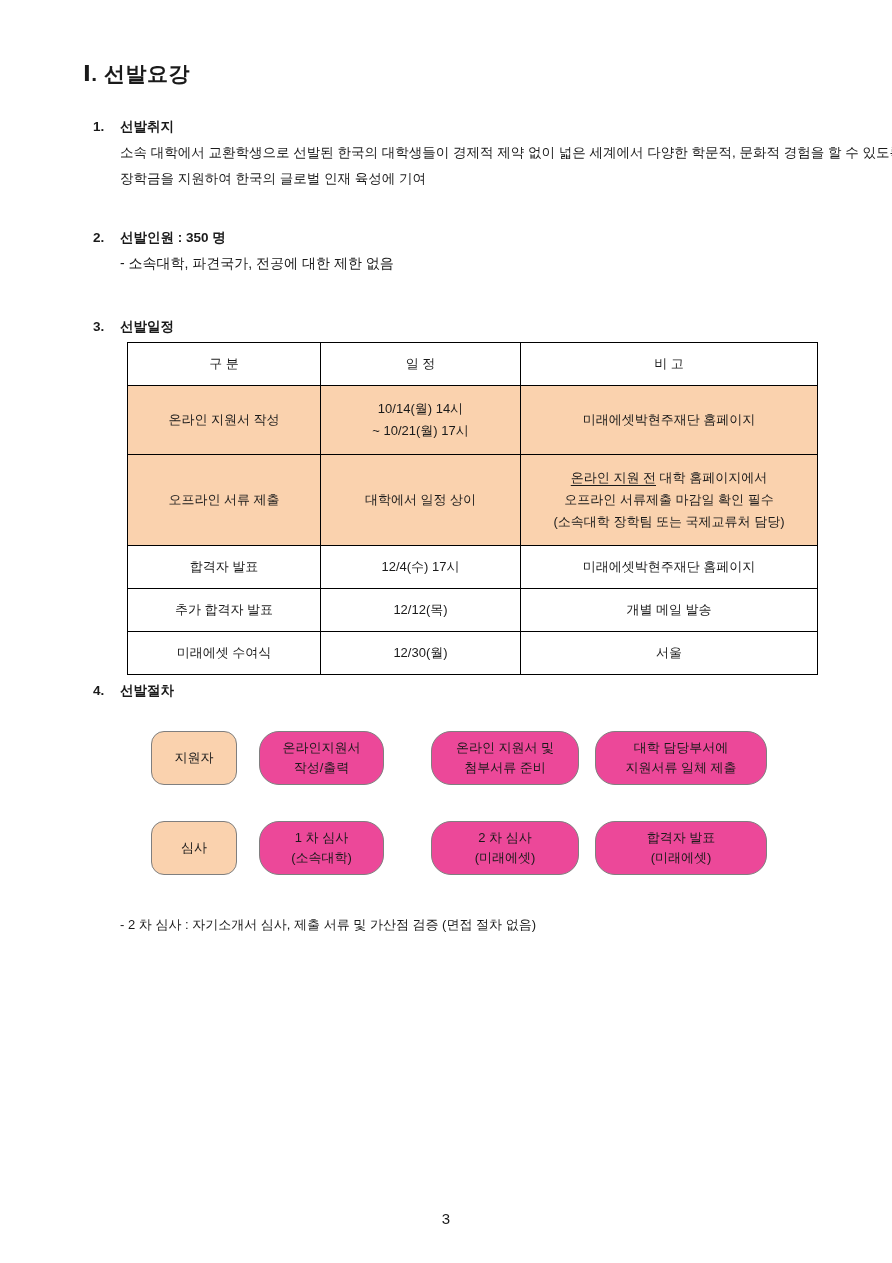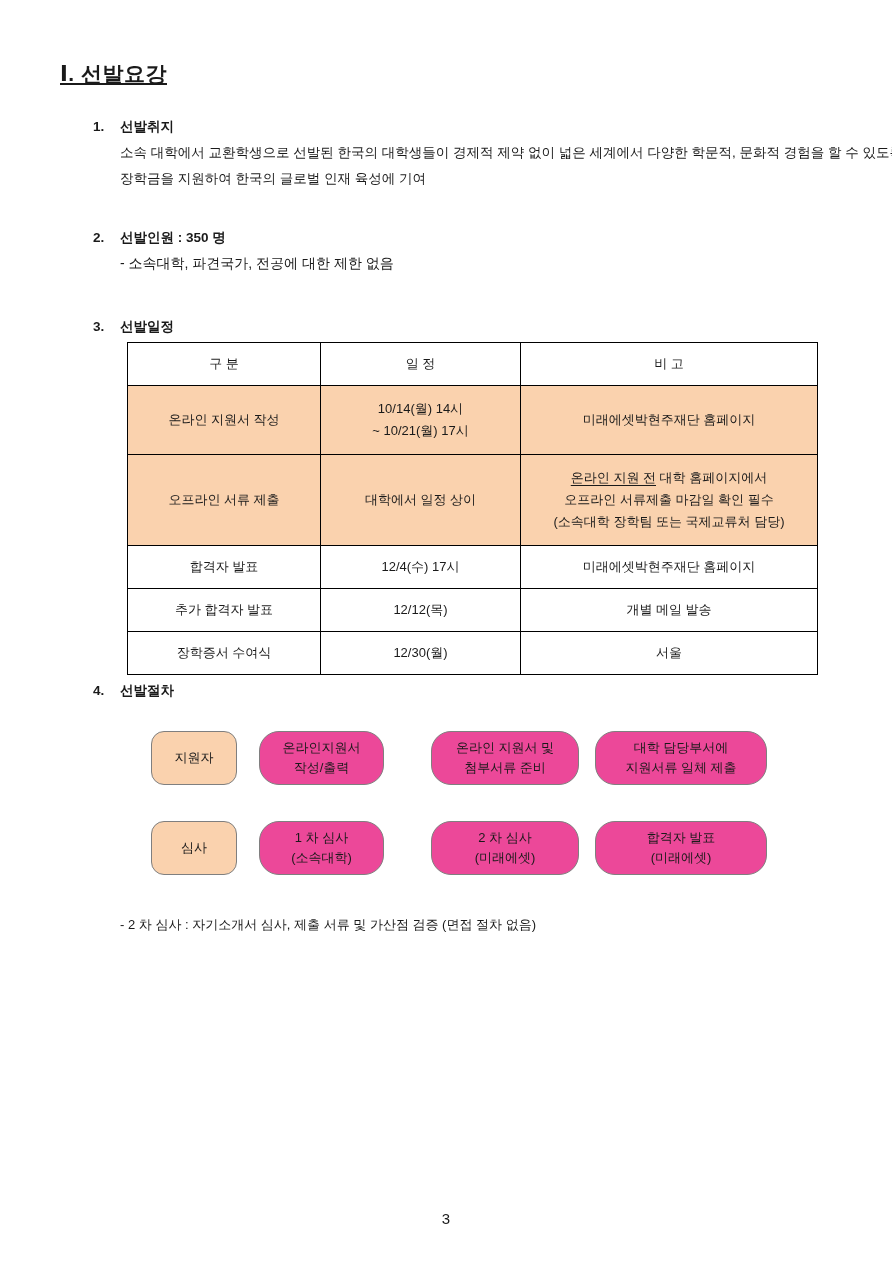--- a/index.html
+++ b/index.html
@@ -6,24 +6,23 @@
   html, body { margin: 0; padding: 0; }
   body {
     width: 892px; height: 1263px;
     background: #ffffff;
     font-family: "Liberation Sans", "DejaVu Sans", sans-serif;
     color: var(--ink);
     position: relative;
     overflow: hidden;
   }
   .title {
-    position: absolute; left: 60px; top: 60px;
+    position: absolute; left: 83px; top: 60px;
     font-size: 21px; font-weight: 700; margin: 0;
     letter-spacing: 0.5px;
-    text-decoration: underline;
   }
   .sec { position: absolute; left: 93px; right: 40px; display: flex; }
   .num { flex: none; width: 27px; font-size: 13.5px; font-weight: 700; line-height: 18px; }
   .content { flex: 1; position: relative; }
   .sec-title { font-size: 13.5px; font-weight: 700; line-height: 18px; }
   .para { margin-top: 4px; }
   .pline { font-size: 13.5px; line-height: 26px; white-space: nowrap; }
   .note { font-size: 14px; line-height: 24px; margin-top: 4px; white-space: nowrap; }
 
   
@@ -136,21 +135,21 @@
           <td>합격자 발표</td>
           <td>12/4(수) 17시</td>
           <td>미래에셋박현주재단 홈페이지</td>
         </tr>
         <tr class="r4">
           <td>추가 합격자 발표</td>
           <td>12/12(목)</td>
           <td>개별 메일 발송</td>
         </tr>
         <tr class="r5">
-          <td>장학증서 수여식</td>
+          <td>미래에셋 수여식</td>
           <td>12/30(월)</td>
           <td>서울</td>
         </tr>
       </tbody>
     </table>
 
   </div>
 </section>
 
 <section class="sec" style="top:682px">

